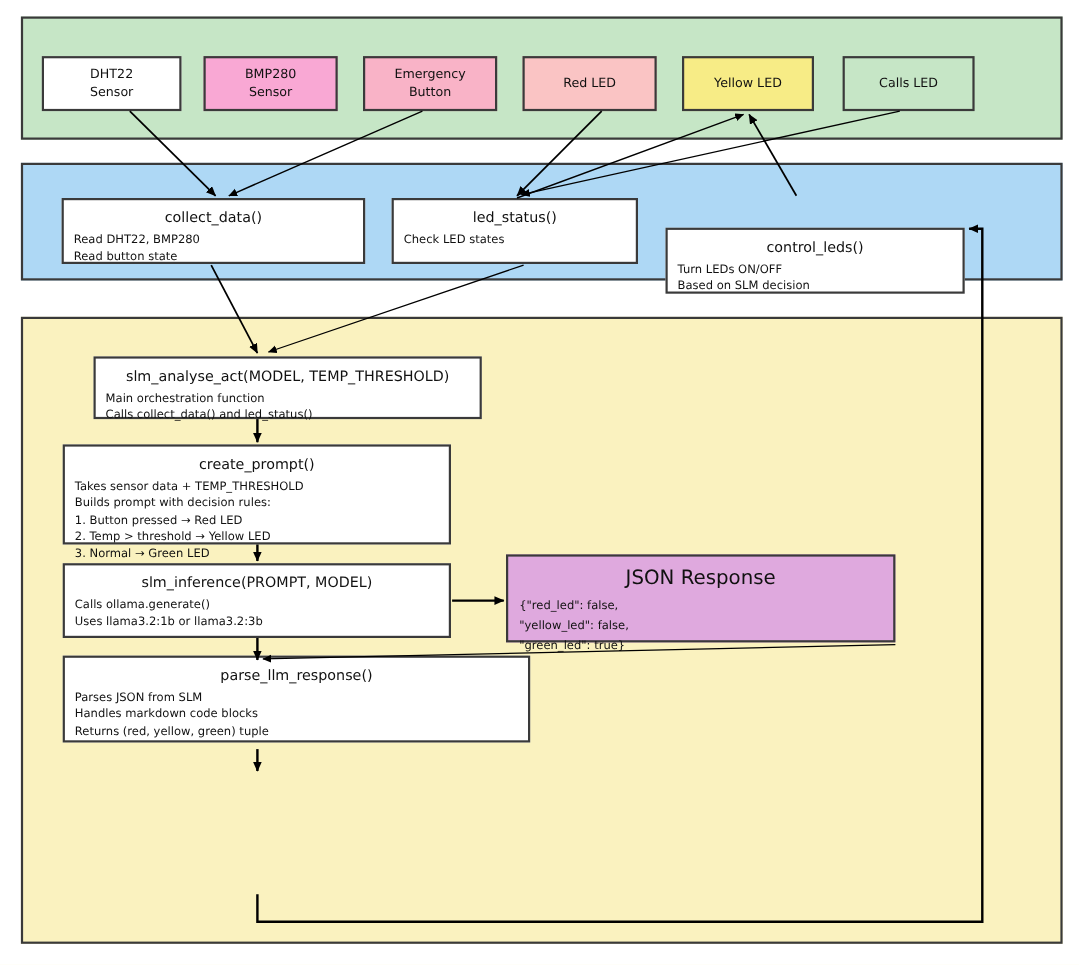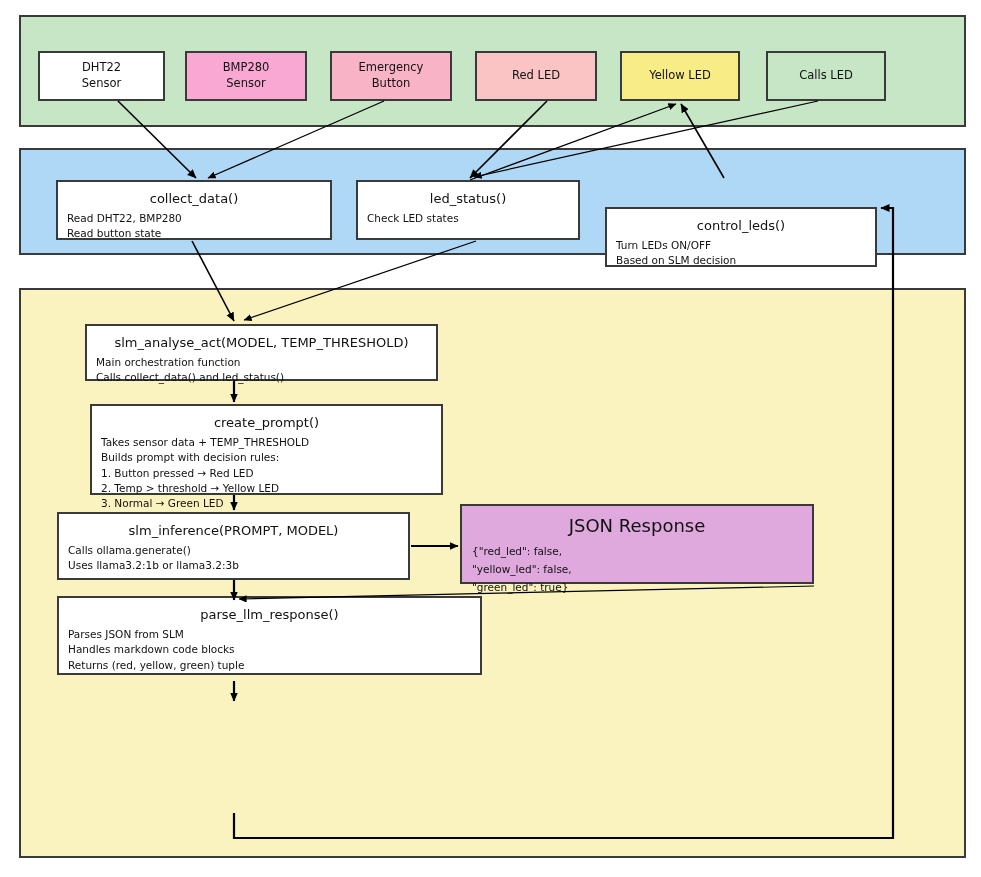--- a/index.html
+++ b/index.html
@@ -126,21 +126,21 @@
 
   <div class="panel" style="left:19px; top:288px; width:947px; height:570px; background:#faf2bf;"></div>
   <div class="panel-title" style="left:39px; top:294px;">slm_act_leds.py</div>
 
   <div class="node" style="left:57px; top:324px; width:353px; height:57px;margin-left:28px;">
     <div class="node-title">slm_analyse_act(MODEL, TEMP_THRESHOLD)</div>
     <div class="node-body">Main orchestration function
 Calls collect_data() and led_status()</div>
   </div>
 
-  <div class="node" style="left:57px; top:404px; width:353px; height:91px;margin-left:33px;">
+  <div class="node" style="left:57px; top:404px; width:353px; height:91px;">
     <div class="node-title">create_prompt()</div>
     <div class="node-body">Takes sensor data + TEMP_THRESHOLD
 Builds prompt with decision rules:
  1. Button pressed → Red LED
  2. Temp &gt; threshold → Yellow LED
  3. Normal → Green LED</div>
   </div>
 
   <div class="node" style="left:57px; top:512px; width:353px; height:68px;">
     <div class="node-title">slm_inference(PROMPT, MODEL)</div>

